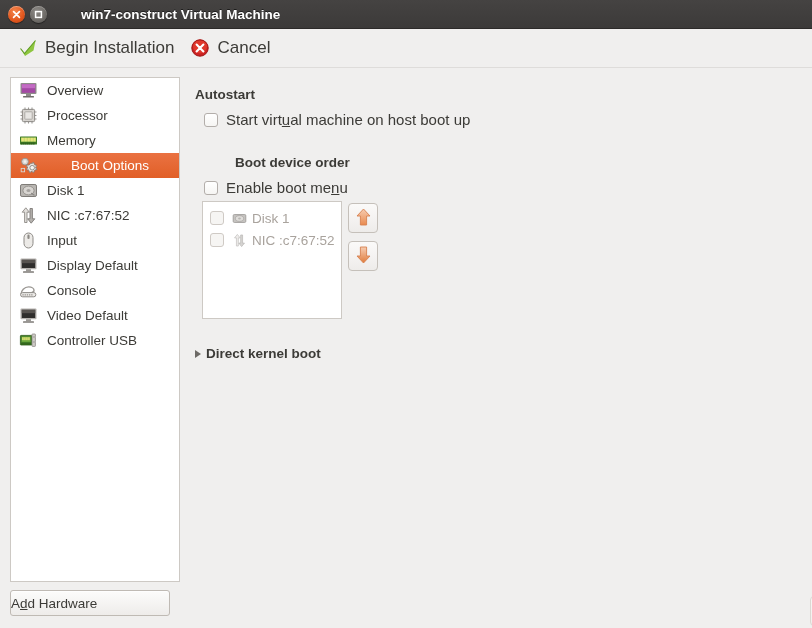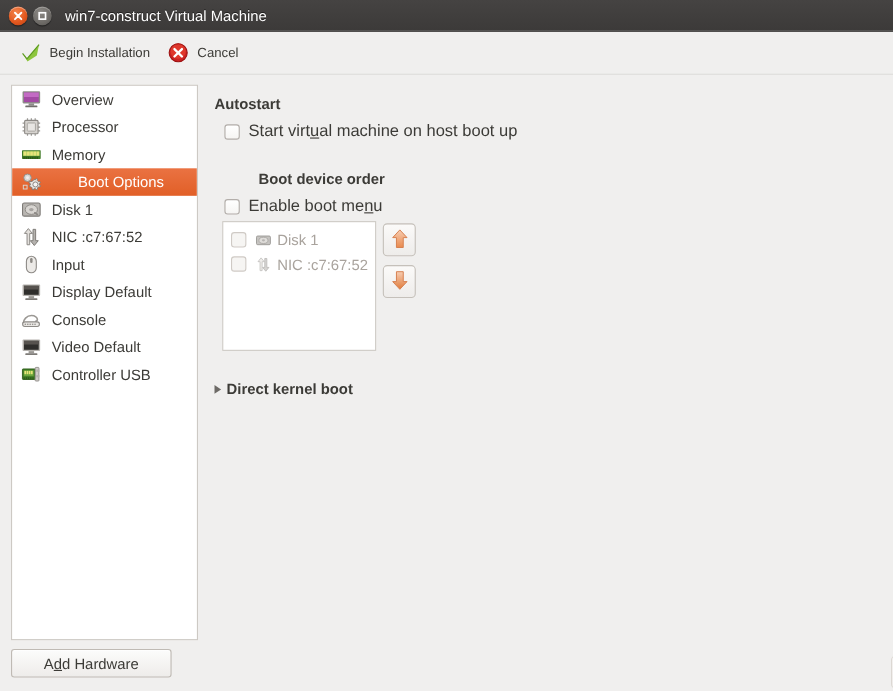--- a/index.html
+++ b/index.html
@@ -42,23 +42,23 @@
     background: radial-gradient(circle at 40% 32%, #f4864d 0%, #e2571e 58%, #bb3f10 100%);
     box-shadow: inset 0 1px 0 rgba(255,255,255,.35), 0 1px 1px rgba(0,0,0,.45);
   }
   .winbtn.max {
     background: radial-gradient(circle at 40% 32%, #8d8a86 0%, #6e6b67 60%, #545250 100%);
     box-shadow: inset 0 1px 0 rgba(255,255,255,.25), 0 1px 1px rgba(0,0,0,.45);
   }
   .winbtn svg { display: block; }
   .title-text {
     color: #ffffff;
-    font-weight: normal;
-    font-size: 13.5px;
-    margin-left: 7px;
+    font-weight: bold;
+    font-size: 13.5px;
+    margin-left: 29px;
     text-shadow: 0 -1px 0 rgba(0,0,0,.55);
     white-space: nowrap;
   }
 
   
   .toolbar {
     height: 39px;
     background: #f0efee;
     display: flex;
     align-items: center;
@@ -69,21 +69,21 @@
   .tb-item {
     display: flex;
     align-items: center;
     height: 30px;
     padding: 0 8px;
     border-radius: 3px;
     cursor: default;
     white-space: nowrap;
   }
   .tb-item .tb-label {
-    font-size: 12px;
+    font-size: 17px;
     color: #3c3b37;
     margin-left: 7px;
   }
   .tb-icon { width: 20px; height: 20px; display: block; flex: 0 0 auto; }
 
   
   .content {
     position: absolute;
     top: 69px;
     left: 0;
@@ -130,32 +130,31 @@
     margin-left: 8px;
     font-size: 13.5px;
     color: #3c3b37;
     white-space: nowrap;
   }
 
   .addhw-btn {
     position: absolute;
     left: 10px;
     top: 521px;
-    width: 146px;
+    width: 160px;
     height: 26px;
     box-sizing: border-box;
     background: linear-gradient(to bottom, #fcfcfb 0%, #eeecea 100%);
     border: 1px solid #bfbab4;
     border-radius: 3px;
     font-family: "Liberation Sans", sans-serif;
     font-size: 13.5px;
     color: #3c3b37;
     display: flex;
     align-items: center;
-    justify-content: center;
     cursor: default;
     box-shadow: 0 1px 0 rgba(255,255,255,.7) inset;
   }
   .addhw-btn u { text-decoration: underline; }
 
   
   .main {
     position: absolute;
     left: 190px;
     top: 8px;

